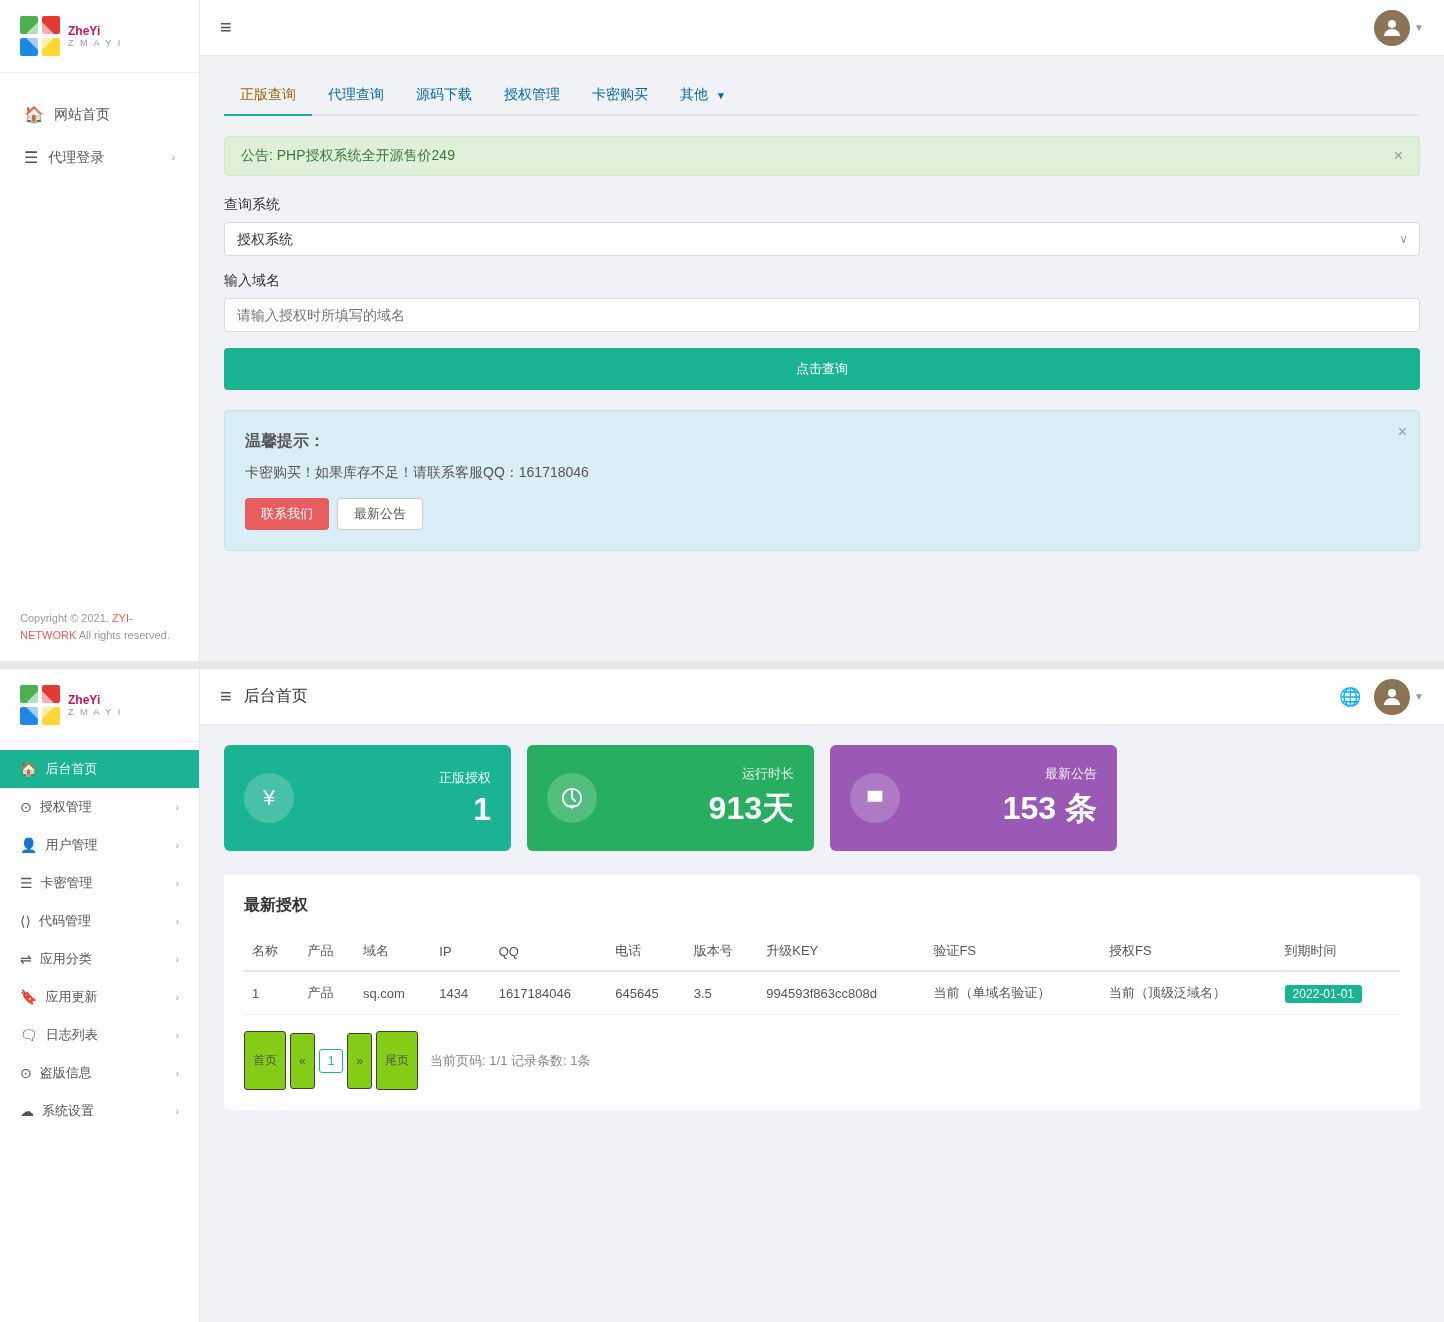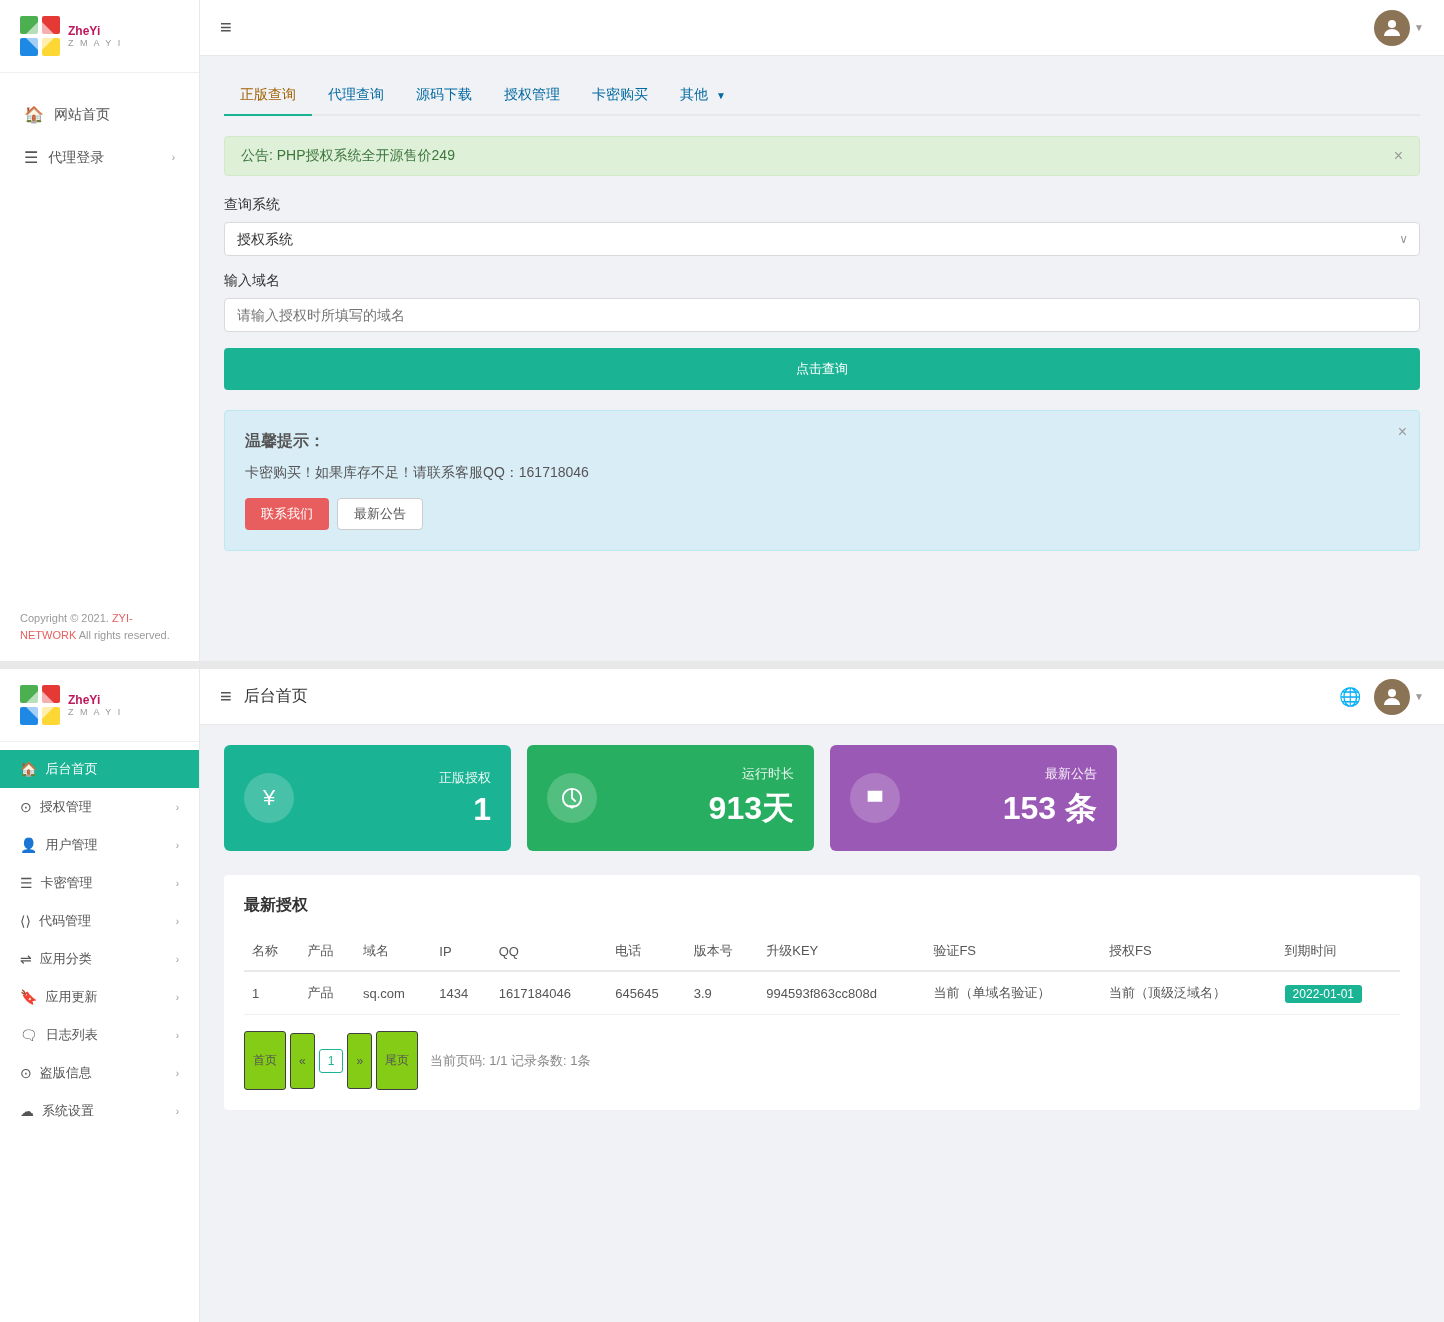--- a/index.html
+++ b/index.html
@@ -602,21 +602,21 @@
             </tr>
           </thead>
           <tbody>
             <tr class="table-row">
               <td>1</td>
               <td>产品</td>
               <td>sq.com</td>
               <td>1434</td>
               <td>1617184046</td>
               <td>645645</td>
-              <td>3.9</td>
+              <td>3.5</td>
               <td>994593f863cc808d</td>
               <td>当前（单域名验证）</td>
               <td>当前（顶级泛域名）</td>
               <td>
                 <span class="badge-green">2022-01-01</span>
               </td>
             </tr>
           </tbody>
         </table>
 

